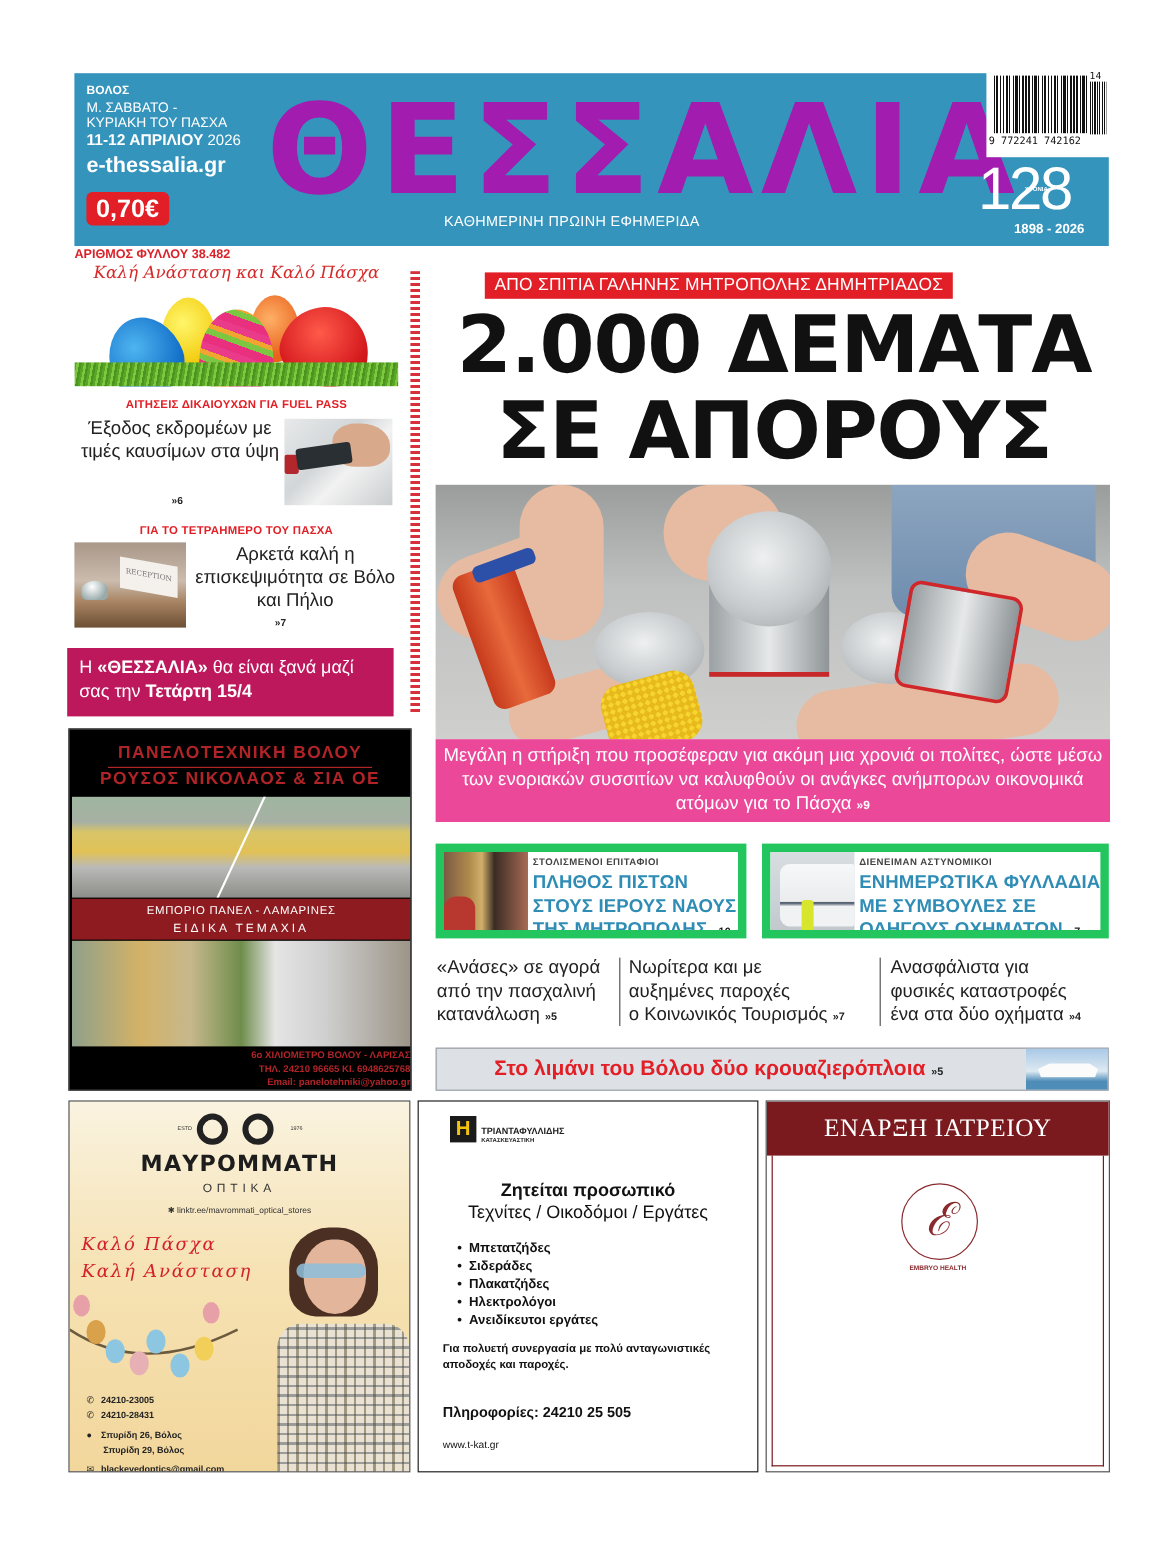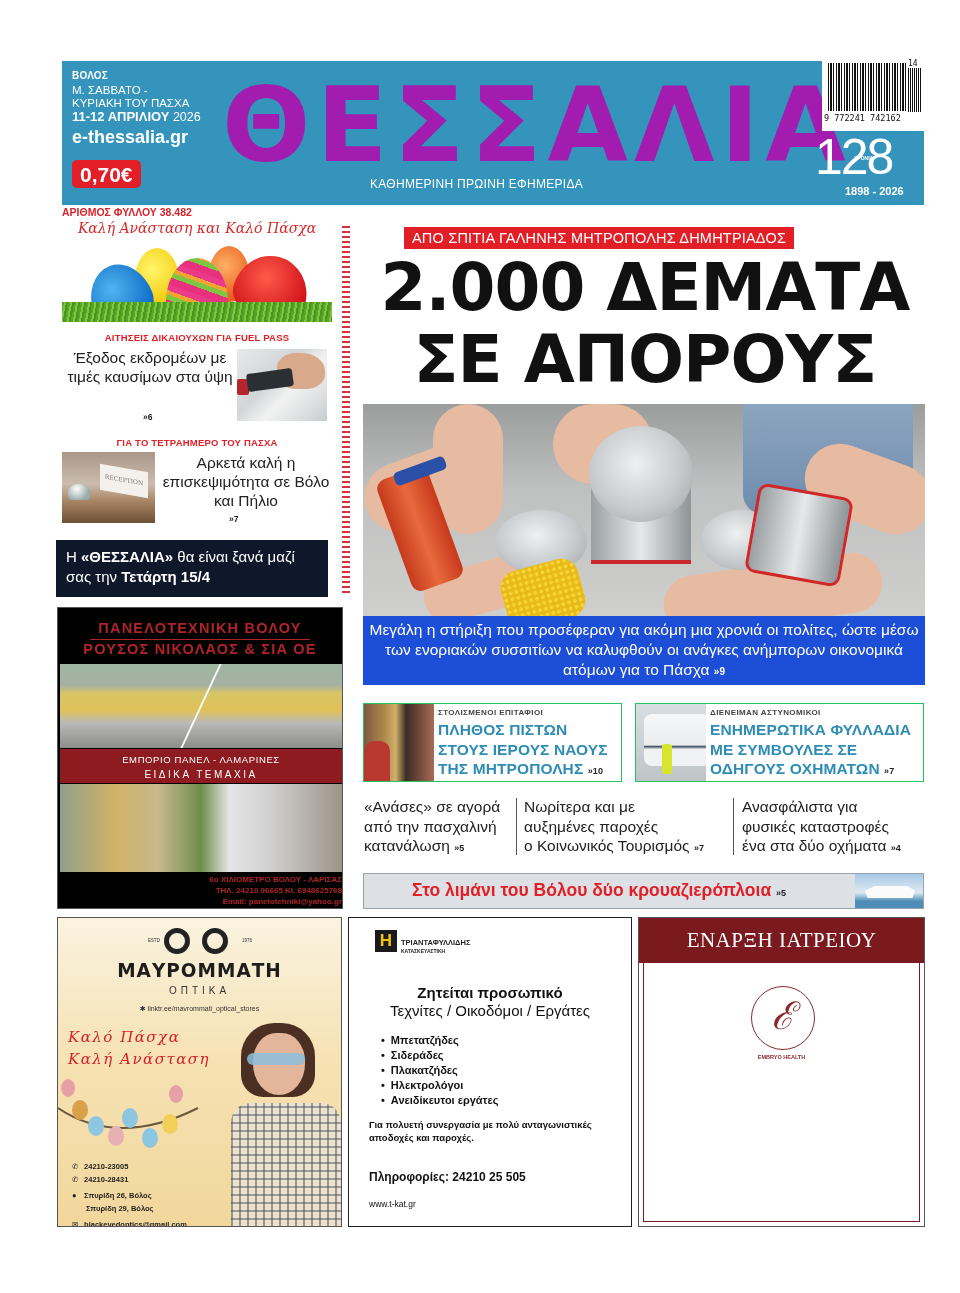--- a/index.html
+++ b/index.html
@@ -60,21 +60,21 @@
   .fuel-img .light { position: absolute; left: 0; top: 30px; width: 12px; height: 16px; background: #b3262c; border-radius: 2px; }
 
   .hotel-kicker { left: 62px; top: 437px; width: 270px; }
   .hotel-img { left: 62px; top: 452px; width: 93px; height: 71px;
                background: linear-gradient(180deg,#a99788 0%,#cbbcae 45%,#a78362 70%,#6e5034 100%); overflow: hidden; }
   .hotel-img .card { position: absolute; left: 38px; top: 16px; width: 48px; height: 26px; background: #f4f1ec; transform: skewY(10deg); font-family: "DejaVu Serif", serif; font-size: 6px; color: #777; text-align: center; line-height: 24px; }
   .hotel-img .bell { position: absolute; left: 6px; top: 32px; width: 22px; height: 16px; background: radial-gradient(circle at 40% 30%,#fff,#9aa 70%); border-radius: 50% 50% 4px 4px; }
   .hotel-text { left: 160px; top: 453px; width: 172px; }
   .hotel-ref { left: 229px; top: 514px; }
 
-  .back-box { left: 56px; top: 540px; width: 272px; height: 57px; background: #0f172a; color: #fff;
+  .back-box { left: 56px; top: 540px; width: 272px; height: 57px; background: #be185d; color: #fff;
               padding: 7px 10px; font-size: 15px; line-height: 20px; }
   .back-box b { font-weight: bold; }
 
   
   .ad-panel { left: 57px; top: 607px; width: 286px; height: 302px; border: 1px solid #555; background: #000000; overflow: hidden; }
   .ad-panel .t1 { position: absolute; left: 0; right: 0; top: 12px; text-align: center; color: #b02428; font-weight: bold; font-size: 14.5px; letter-spacing: 1.2px; }
   .ad-panel .rule { position: absolute; left: 32px; right: 32px; top: 31px; height: 1px; background: #b02428; }
   .ad-panel .t2 { position: absolute; left: 0; right: 0; top: 33px; text-align: center; color: #b02428; font-weight: bold; font-size: 14.5px; letter-spacing: 1.2px; }
   .ad-panel .photo1 { position: absolute; left: 2px; top: 56px; width: 282px; height: 84px;
         background: linear-gradient(180deg,#9fb6a0 0%,#a6b0a4 25%,#d8c568 35%,#e1c157 55%,#b9bab8 70%,#8d8e89 100%); }
@@ -91,26 +91,26 @@
                font-weight: bold; font-size: 66px; line-height: 72px; letter-spacing: -1px; }
   .main-photo { left: 363px; top: 404px; width: 562px; height: 212px; overflow: hidden;
                 background: linear-gradient(180deg,#9a9d9c 0%,#bfc1c0 40%,#cfcfcd 100%); }
   .jeans { position: absolute; left: 380px; top: 0; width: 170px; height: 110px; background: linear-gradient(180deg,#8ca5bf,#6f8cae); border-radius: 0 0 20px 20px; }
   .arm { position: absolute; background: #e6bba1; border-radius: 40px; }
   .jar { position: absolute; left: 30px; top: 66px; width: 54px; height: 118px; background: linear-gradient(90deg,#c63a1c,#e86a3c,#c7391d); border-radius: 10px; transform: rotate(-20deg); }
   .jar-lid { position: absolute; left: 30px; top: 60px; width: 54px; height: 14px; background: #2c4fa8; border-radius: 5px; transform: rotate(-20deg); }
   .can { position: absolute; background: radial-gradient(ellipse at 45% 40%,#eef0f1 0%,#c7cbcd 55%,#9ba0a3 100%); border-radius: 50%; }
   .can-body { position: absolute; background: linear-gradient(90deg,#9aa0a3,#e6e8e9,#8e9497); }
   .corn { position: absolute; left: 140px; top: 160px; width: 80px; height: 60px; background: radial-gradient(circle,#f7d531 0 2px,#e7b91b 2px 4px); background-size: 6px 6px; border-radius: 18px; transform: rotate(-15deg); }
-  .main-caption { left: 363px; top: 616px; width: 562px; height: 69px; background: #1d4ed8; color: #fff; text-align: center;
+  .main-caption { left: 363px; top: 616px; width: 562px; height: 69px; background: #ec4899; color: #fff; text-align: center;
                   font-size: 15.5px; line-height: 20px; padding-top: 4px; }
   .main-caption .ref { font-size: 10px; font-weight: bold; }
 
   
-  .box-story { top: 703px; height: 79px; border: 1px solid #22c55e; background: #fff; overflow: hidden; }
+  .box-story { top: 703px; height: 79px; border: 7px solid #22c55e; background: #fff; overflow: hidden; }
   .box-story .photo { position: absolute; left: 0; top: 0; width: 70px; height: 77px; }
   .box-story .kick { position: absolute; left: 74px; top: 4px; font-size: 8px; font-weight: bold; color: #444; letter-spacing: .4px; }
   .box-story .head { position: absolute; left: 74px; top: 16px; color: #2f8db5; font-weight: bold; font-size: 15.5px; line-height: 19.5px; letter-spacing: .1px; }
   .box-story .head .ref { color: #222; font-size: 9px; }
   .bs1 { left: 363px; width: 259px; }
   .bs2 { left: 635px; width: 289px; }
   .bs1 .photo { background: linear-gradient(90deg,#7b5a44 0%,#b08a4b 30%,#d1b06a 45%,#3b2c23 60%,#a86b55 100%); }
   .bs1 .photo::after { content:""; position:absolute; left:0; bottom:0; width:26px; height:40px; background:#b8372e; border-radius: 10px 10px 0 0; }
   .bs2 .photo { background: linear-gradient(180deg,#d8dde0 0%,#c8d0d6 60%,#bfc3c5 100%); }
   .bs2 .photo::before { content:""; position:absolute; left:8px; top:10px; width:62px; height:52px; background: linear-gradient(180deg,#f6f7f8 0%,#eaeced 60%,#3a4a5c 62%,#f1f2f3 68%); border-radius: 8px 2px 2px 8px; }

